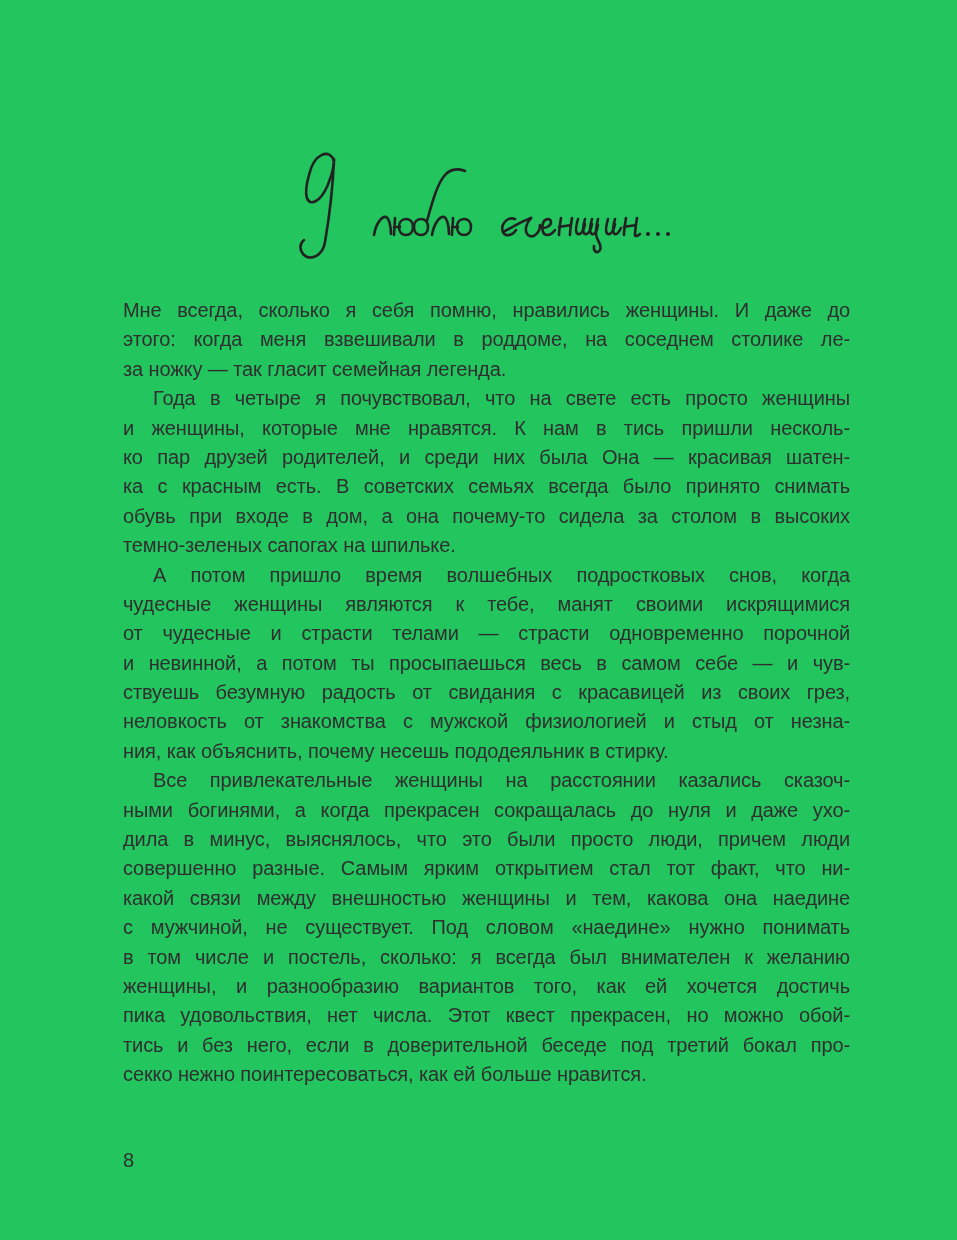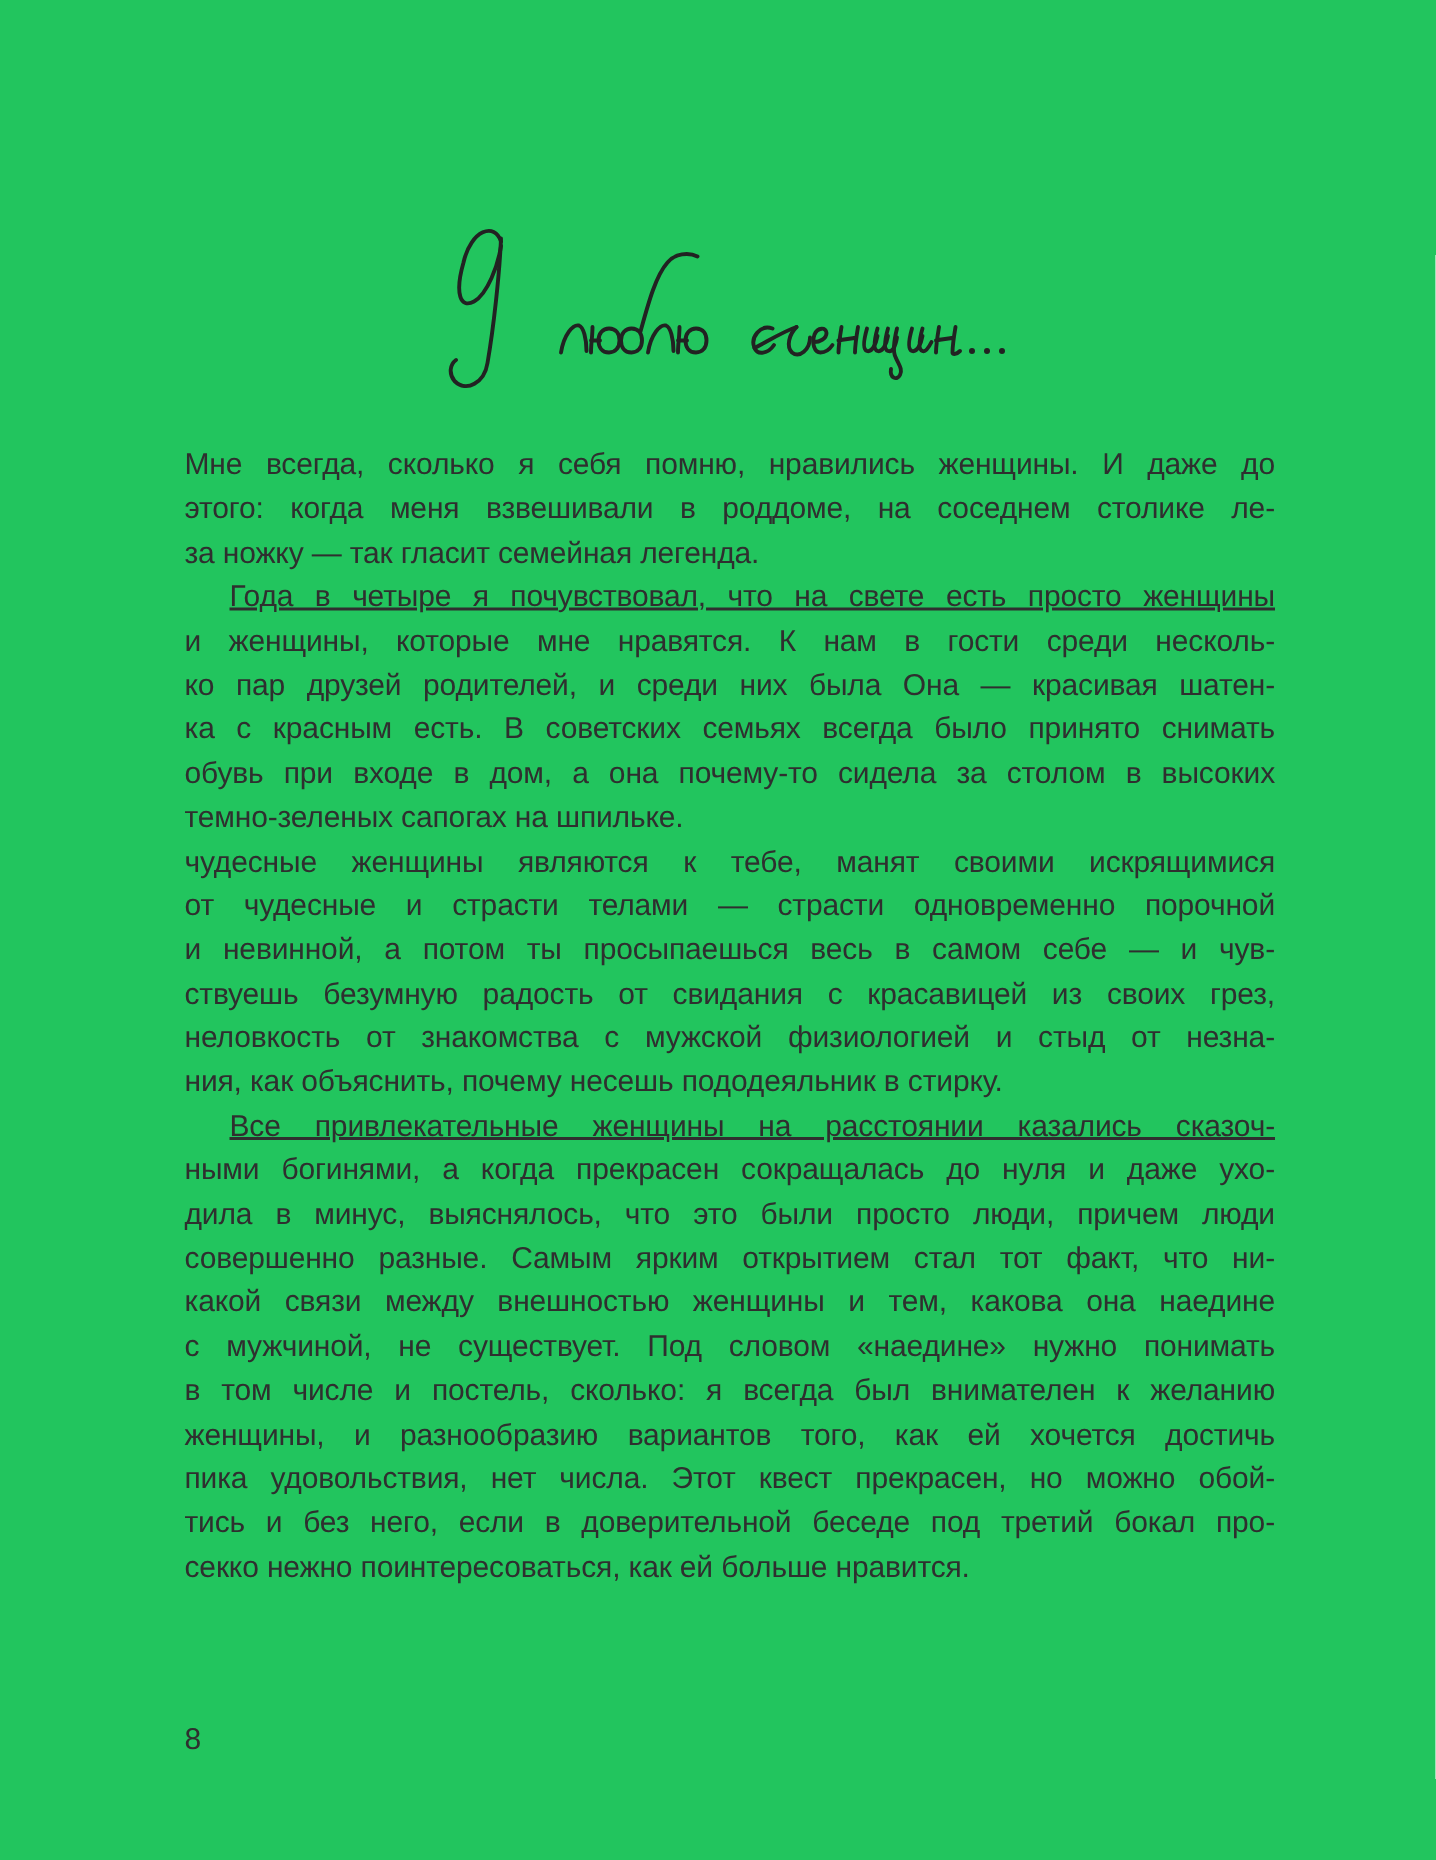--- a/index.html
+++ b/index.html
@@ -49,21 +49,20 @@
     line-height: 29.4px;
     font-size: 20px;
     letter-spacing: -0.1px;
     text-align: justify;
     text-align-last: justify;
     white-space: normal;
     overflow: visible;
   }
   .line.indent {
     padding-left: 30px;
-    text-decoration: underline;
   }
   .line.last {
     text-align-last: left;
   }
   .folio {
     position: absolute;
     left: 123px;
     top: 1146px;
     font-size: 20px;
     line-height: 29px;
@@ -112,27 +111,28 @@
   </svg>
 
   <main class="body-text">
       <div class="para">
         <div class="line">Мне всегда, сколько я себя помню, нравились женщины. И даже до</div>
         <div class="line">этого: когда меня взвешивали в роддоме, на соседнем столике ле-</div>
         <div class="line last">за ножку — так гласит семейная легенда.</div>
       </div>
       <div class="para">
         <div class="line indent">Года в четыре я почувствовал, что на свете есть просто женщины</div>
-        <div class="line">и женщины, которые мне нравятся. К нам в гости среди несколь-</div>
+        <div class="line">и женщины, которые мне нравятся. К нам в тись пришли несколь-</div>
         <div class="line">ко пар друзей родителей, и среди них была Она — красивая шатен-</div>
         <div class="line">ка с красным есть. В советских семьях всегда было принято снимать</div>
         <div class="line">обувь при входе в дом, а она почему-то сидела за столом в высоких</div>
         <div class="line last">темно-зеленых сапогах на шпильке.</div>
       </div>
       <div class="para">
+        <div class="line indent">А потом пришло время волшебных подростковых снов, когда</div>
         <div class="line">чудесные женщины являются к тебе, манят своими искрящимися</div>
         <div class="line">от чудесные и страсти телами — страсти одновременно порочной</div>
         <div class="line">и невинной, а потом ты просыпаешься весь в самом себе — и чув-</div>
         <div class="line">ствуешь безумную радость от свидания с красавицей из своих грез,</div>
         <div class="line">неловкость от знакомства с мужской физиологией и стыд от незна-</div>
         <div class="line last">ния, как объяснить, почему несешь пододеяльник в стирку.</div>
       </div>
       <div class="para">
         <div class="line indent">Все привлекательные женщины на расстоянии казались сказоч-</div>
         <div class="line">ными богинями, а когда прекрасен сокращалась до нуля и даже ухо-</div>

